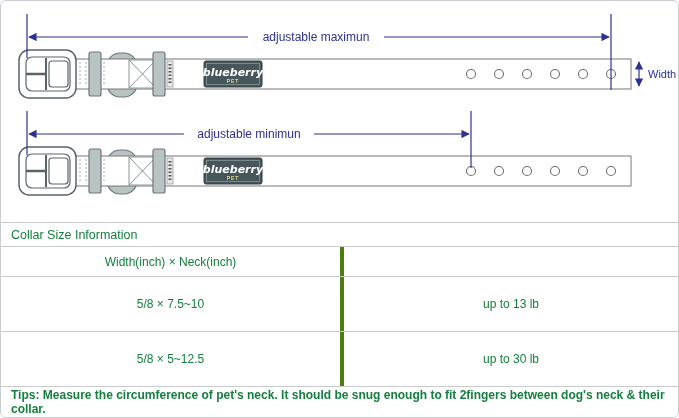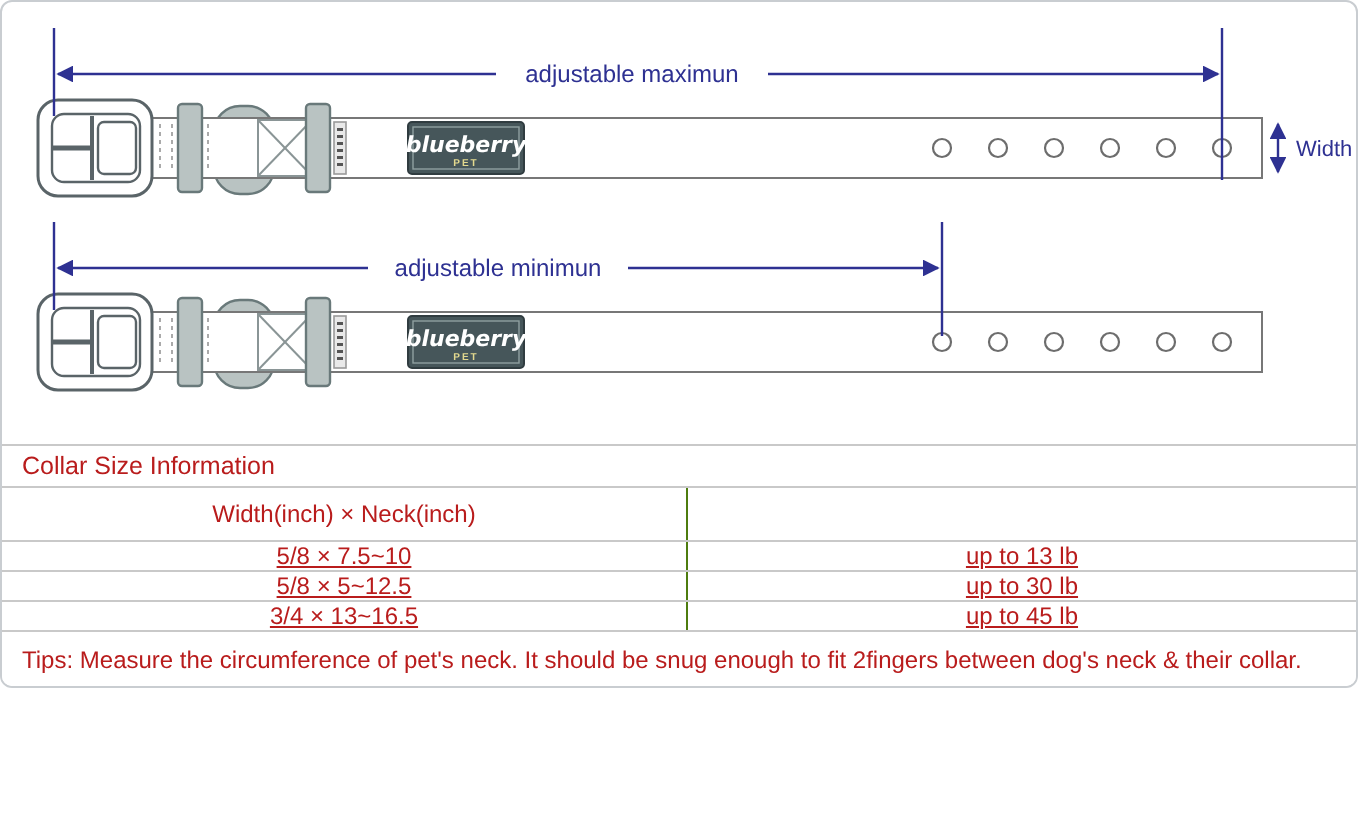--- a/index.html
+++ b/index.html
@@ -1,37 +1,37 @@
 <!DOCTYPE html>
 <html><head>
 <meta charset="utf-8">
 <style>
   html,body { margin:0; padding:0; background:#fff; }
   .frame {
-    position:relative; width:679px; height:344px; box-sizing:border-box;
+    position:relative; width:679px; height:418px; box-sizing:border-box;
     border:1px solid #c9cdd1; border-radius:6px; overflow:hidden; background:#fff;
     font-family:"Liberation Sans", sans-serif;
   }
   .diagram { position:absolute; left:0; top:0; }
   .anno-text   { font:12px "Liberation Sans", sans-serif; fill:#2e3192; text-anchor:middle; }
   .anno-text-sm{ font:11px "Liberation Sans", sans-serif; fill:#2e3192; }
   .logo-script { font:italic bold 11px "DejaVu Sans", sans-serif; fill:#ffffff; text-anchor:middle; }
   .logo-pet    { font:bold 5px "Liberation Sans", sans-serif; fill:#e3d98f; text-anchor:middle; letter-spacing:1px; }
 
   .size-table {
     position:absolute; left:0; right:0; top:221px; bottom:0;
     display:flex; flex-direction:column;
-    border-top:1px solid #c9c9c9; color:#b91c1c; font-size:12px; background:#fff;
+    border-top:1px solid #c9c9c9; color:#15803d; font-size:12px; background:#fff;
   }
   .t-row { display:flex; box-sizing:border-box; border-bottom:1px solid #c9c9c9; }
   .title-row { height:24px; align-items:center; padding-left:10px; font-size:12.5px; }
   .head-row  { height:30px; }
-  .data-row  { flex:1;text-decoration:underline; }
-  .tips-row  { height:30px; align-items:center; padding-left:10px; border-bottom:none; font-size:12px; }
-  .cell-left  { width:343px; box-sizing:border-box; border-right:1px solid #4d7c0f;
+  .data-row  { flex:1; }
+  .tips-row  { height:30px; align-items:center; padding-left:10px; border-bottom:none; font-size:12px;font-weight:bold; }
+  .cell-left  { width:343px; box-sizing:border-box; border-right:4px solid #4d7c0f;
                 display:flex; align-items:center; justify-content:center; }
   .cell-right { flex:1; display:flex; align-items:center; justify-content:center; }
 </style>
 </head>
 <body>
 
 <div class="frame">
 
   <svg class="diagram" width="679" height="221" viewBox="0 0 679 221">
     <defs>
@@ -126,22 +126,18 @@
       <div class="cell-left">Width(inch) × Neck(inch)</div>
     </div>
     <div class="t-row data-row">
       <div class="cell-left">5/8 × 7.5~10</div>
       <div class="cell-right">up to 13 lb</div>
     </div>
     <div class="t-row data-row">
       <div class="cell-left">5/8 × 5~12.5</div>
       <div class="cell-right">up to 30 lb</div>
     </div>
-    <div class="t-row data-row">
-      <div class="cell-left">3/4 × 13~16.5</div>
-      <div class="cell-right">up to 45 lb</div>
-    </div>
     <div class="t-row tips-row">
       <span>Tips: Measure the circumference of pet's neck. It should be snug enough to fit 2fingers between dog's neck &amp; their collar.</span>
     </div>
   </div>
 
 </div>
 
 </body></html>

